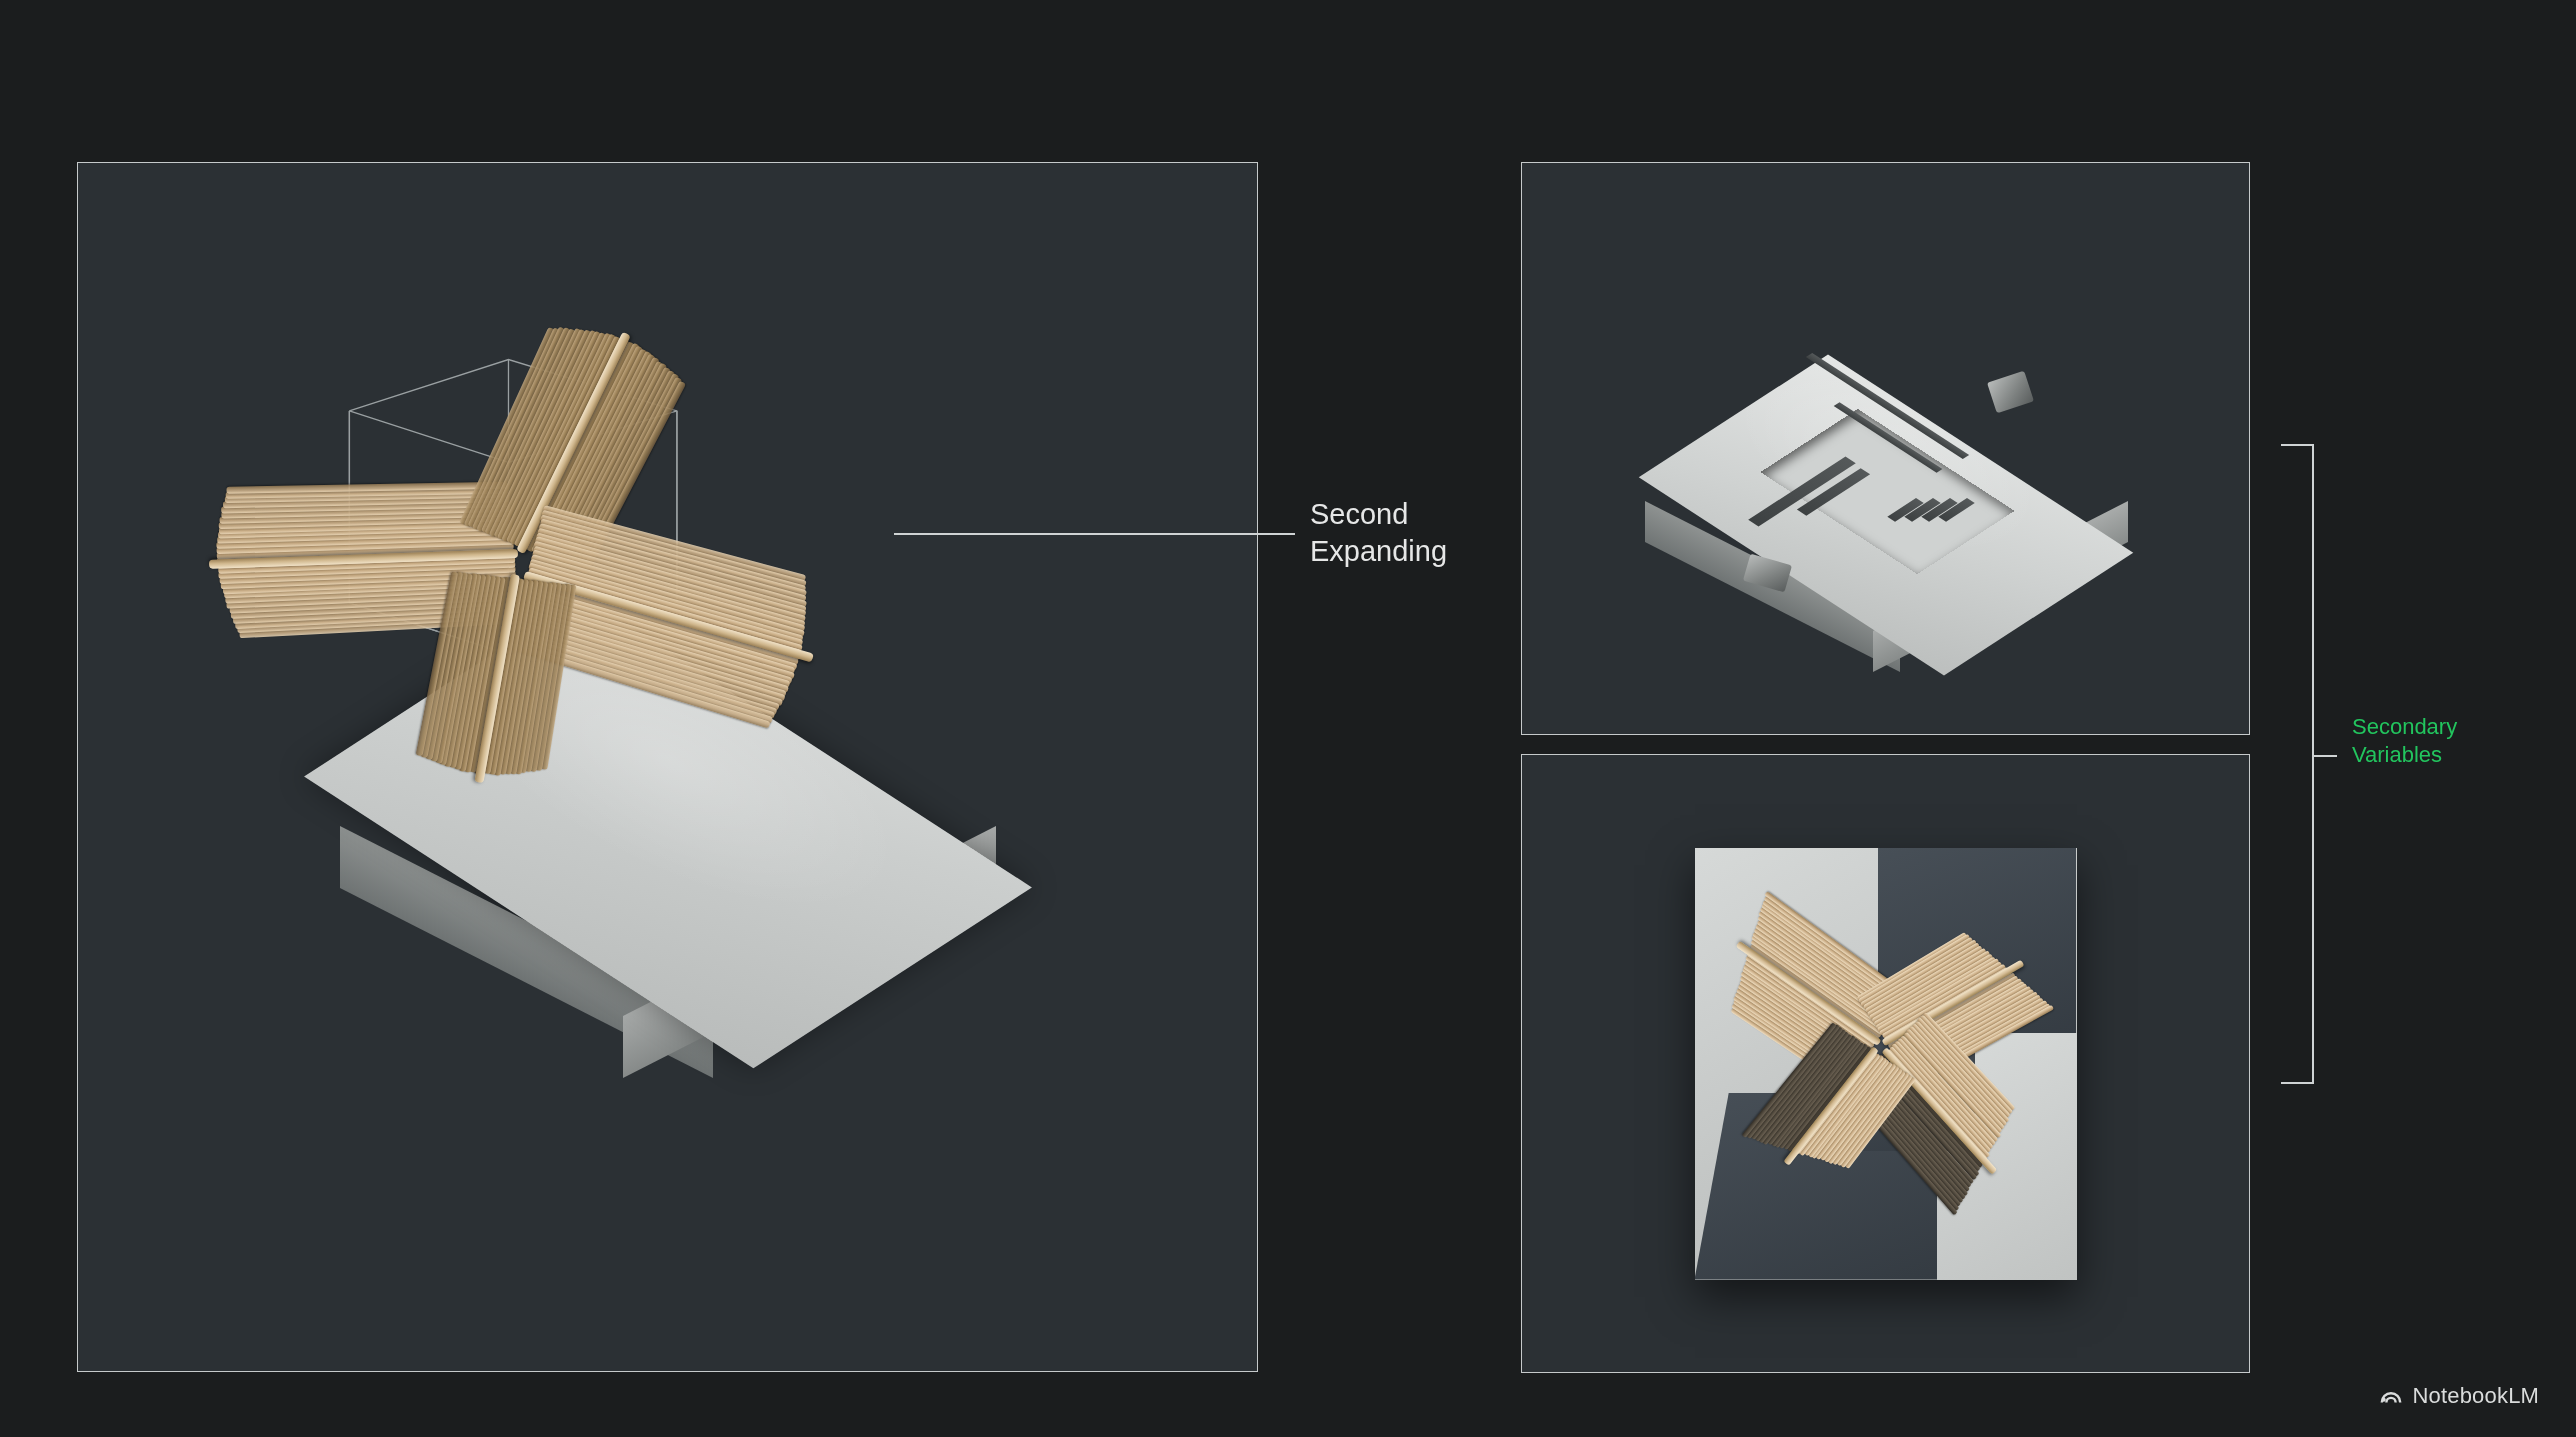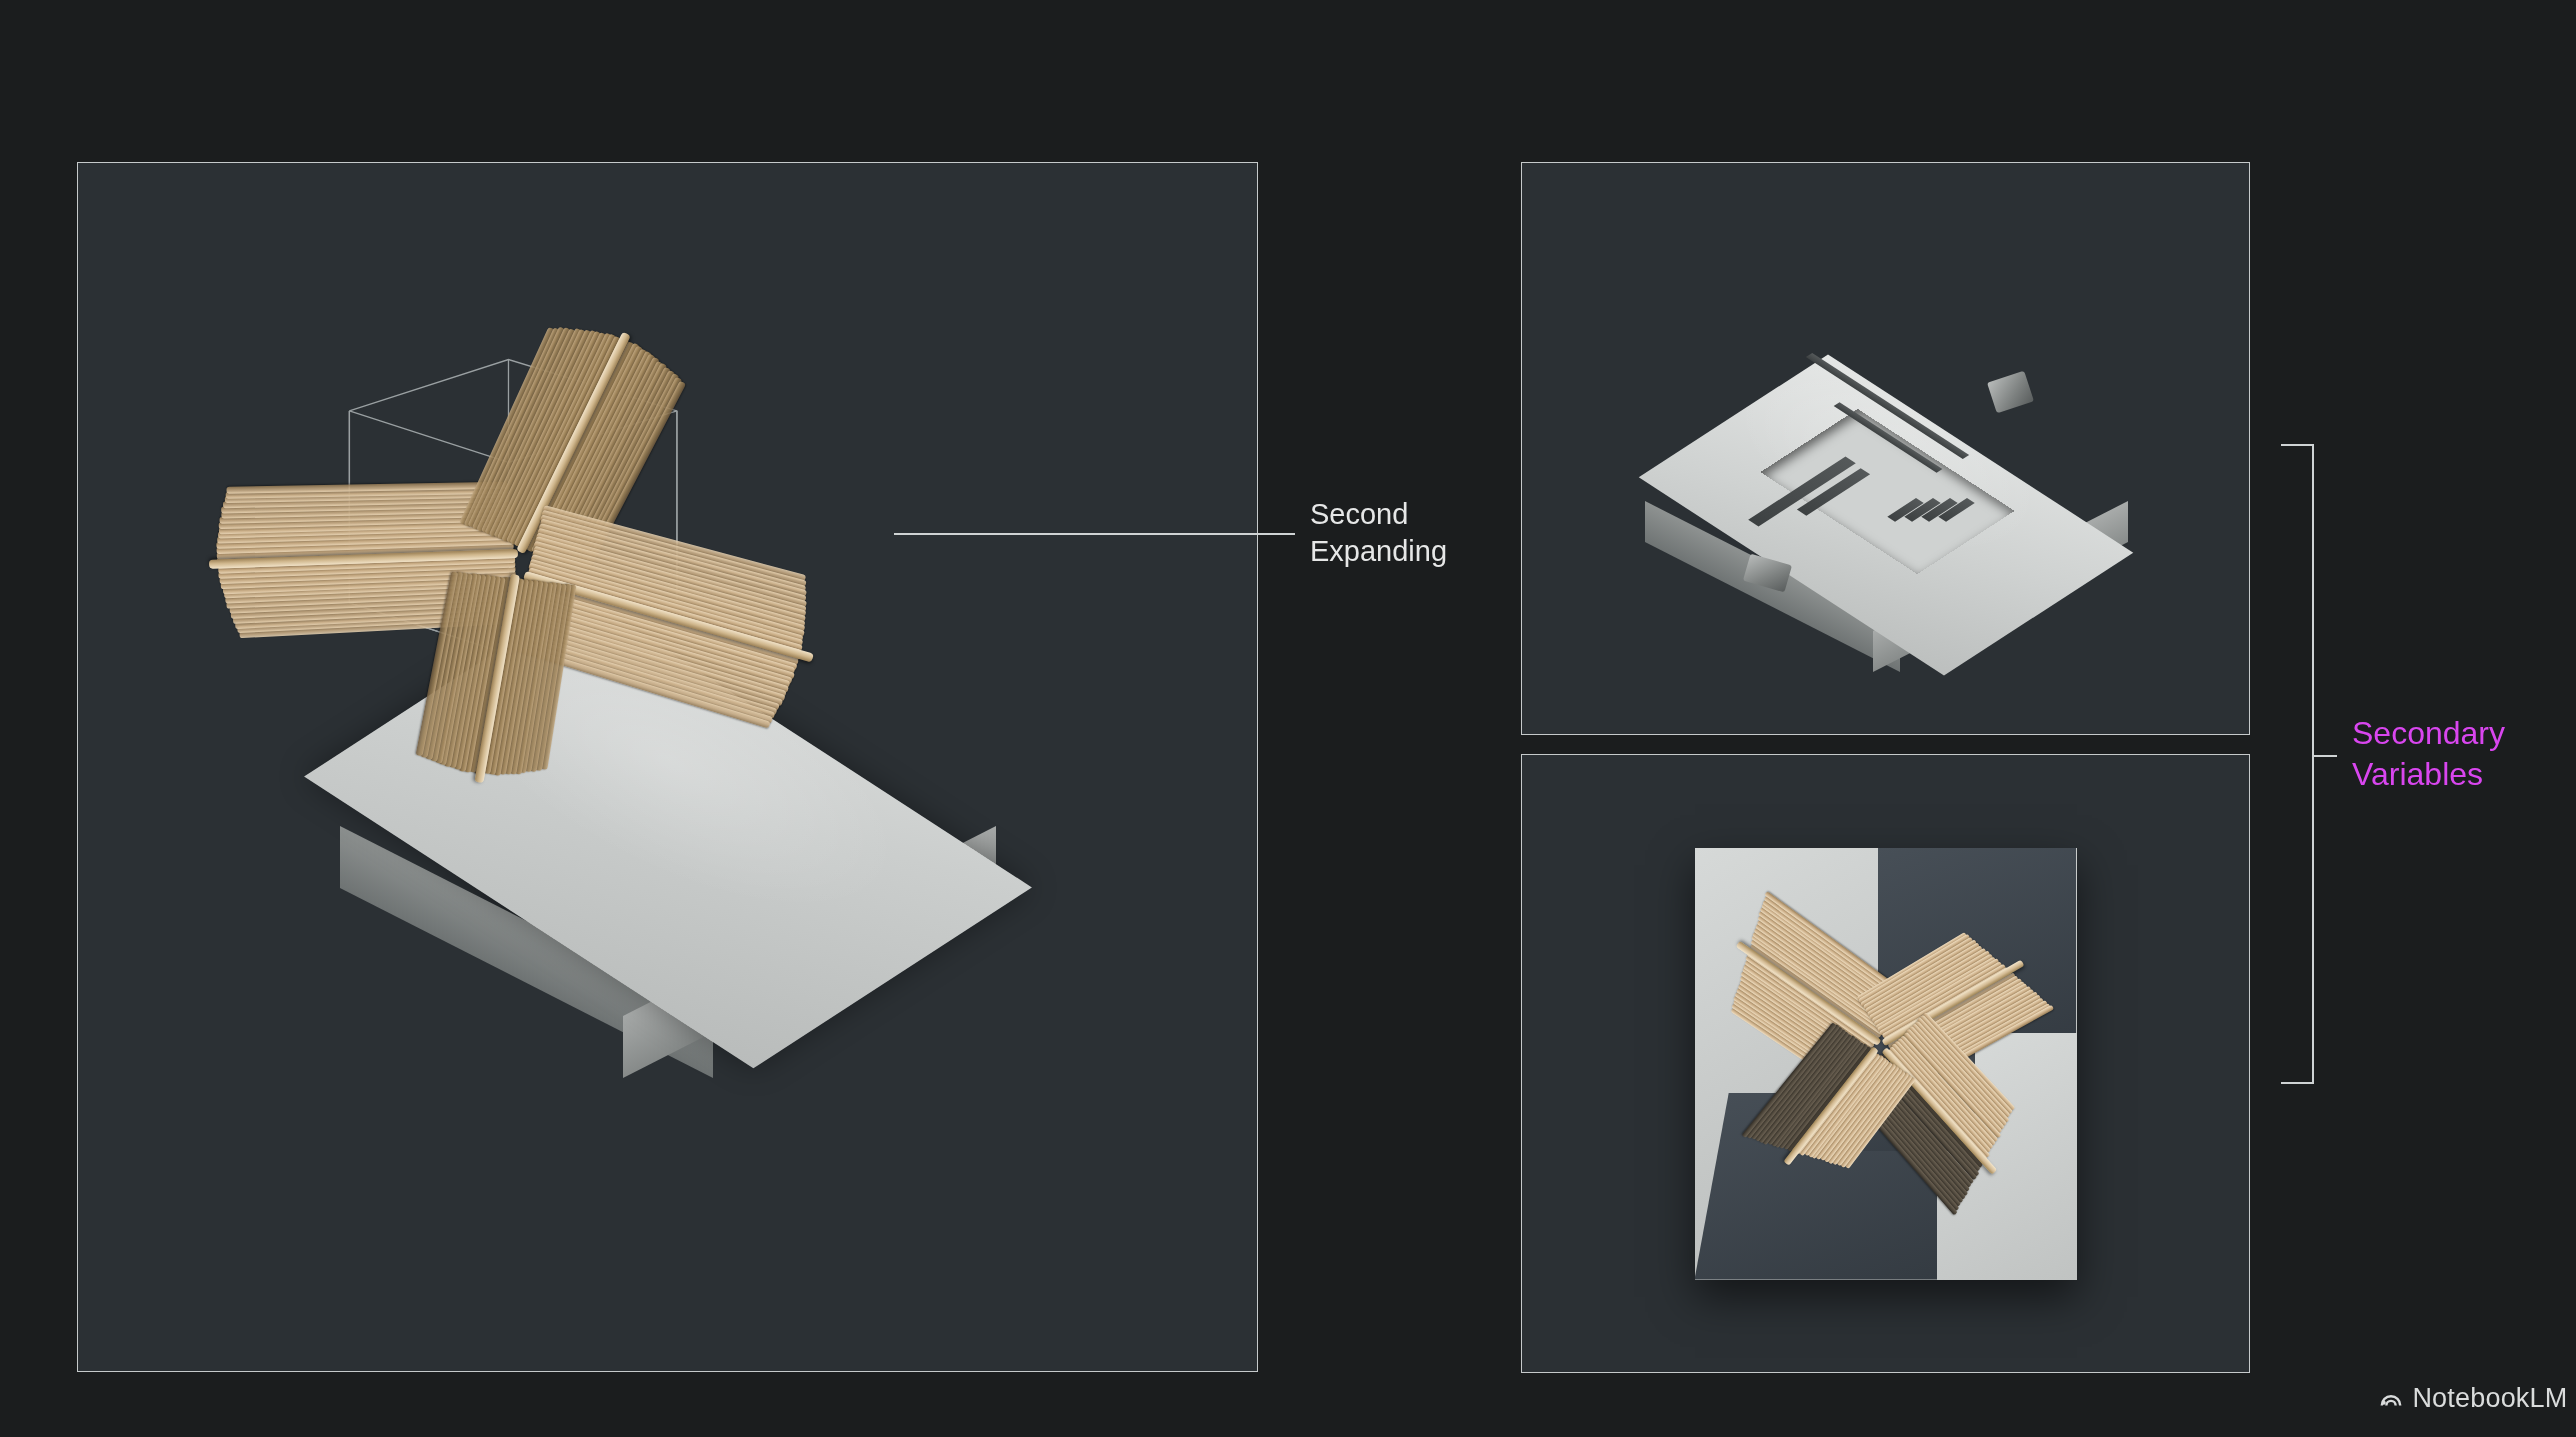--- a/index.html
+++ b/index.html
@@ -172,30 +172,30 @@
   .bracket .t-bot {
     position:absolute; left:0; width:33px; height:1.9px; background:#cfd3d4;
   }
   .bracket .t-top { top:0; }
   .bracket .t-bot { top:638px; }
   .bracket .t-mid {
     position:absolute; left:32px; top:311px; width:24px; height:1.9px; background:#cfd3d4;
   }
   .label-secondary {
     position:absolute; left:2352px; top:713px;
-    font-size:32px; line-height:1.28; color:#d946ef; white-space:nowrap;
+    font-size:22px; line-height:1.28; color:#22c55e; white-space:nowrap;
   }
 
   
   .watermark {
     position:absolute; left:2379px; top:1383px;
     display:flex; align-items:center; gap:9.4px;
   }
   .watermark .wm-text {
-    font-size:27px; color:#dadcdc; letter-spacing:0.2px;
+    font-size:22px; color:#dadcdc; letter-spacing:0.2px;
   }
 </style>
 </head>
 <body>
 
 <div id="slide">
 
 
   <div class="panel" id="panel-main">
     <div class="stage">

